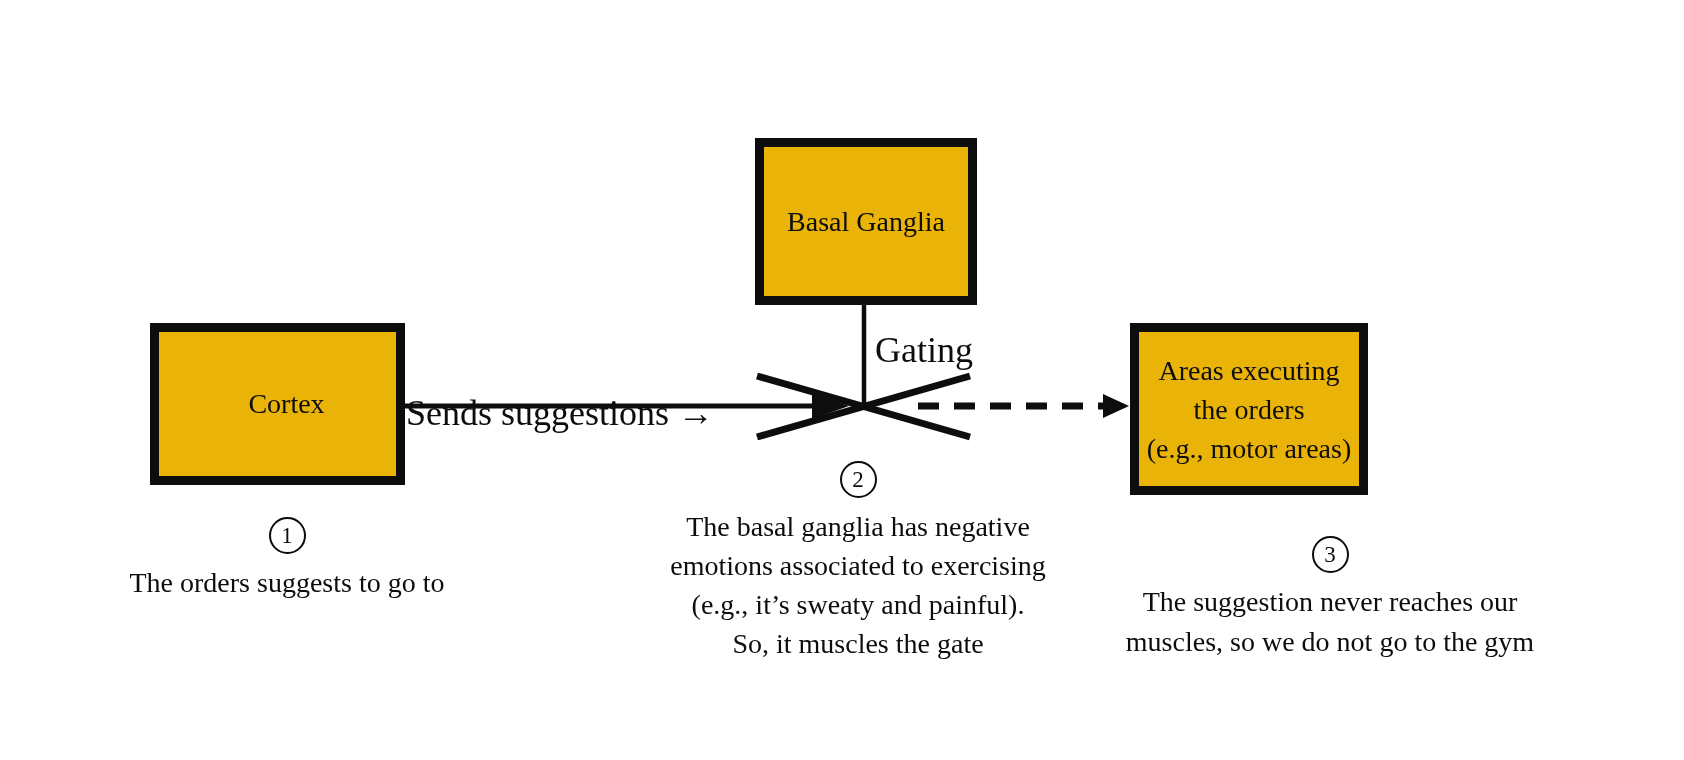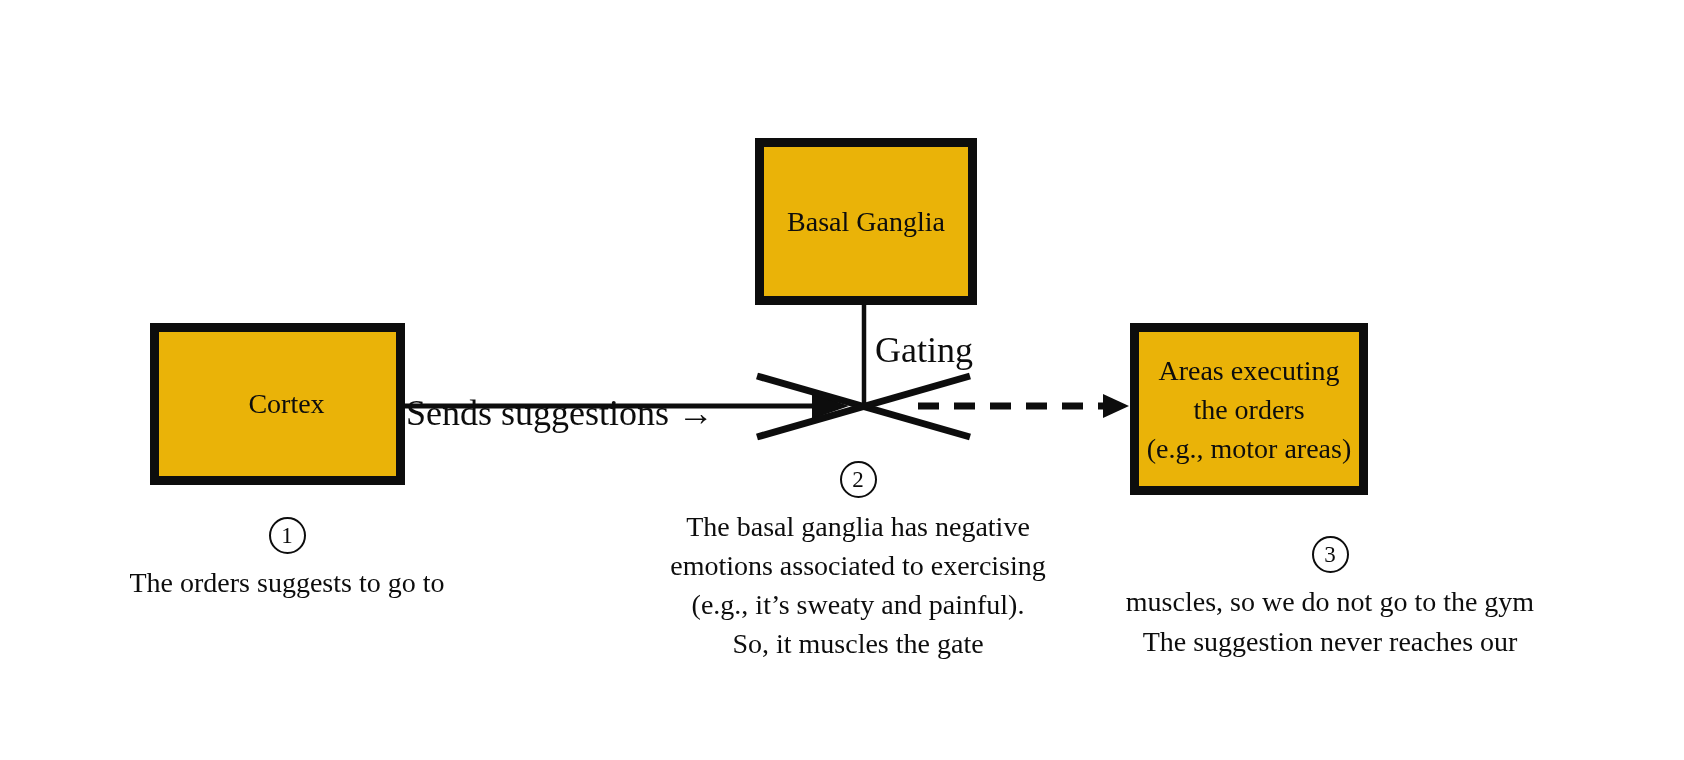--- a/index.html
+++ b/index.html
@@ -86,17 +86,17 @@
     <div>The basal ganglia has negative</div>
     <div>emotions associated to exercising</div>
     <div>(e.g., it’s sweaty and painful).</div>
     <div>So, it muscles the gate</div>
   </div>
 
   <div class="caption caption-3">
     <div class="circle-number">
       <span>3</span>
     </div>
+    <div>The suggestion never reaches our</div>
     <div>muscles, so we do not go to the gym</div>
-    <div>The suggestion never reaches our</div>
   </div>
 
 </div>
 
 </body></html>

